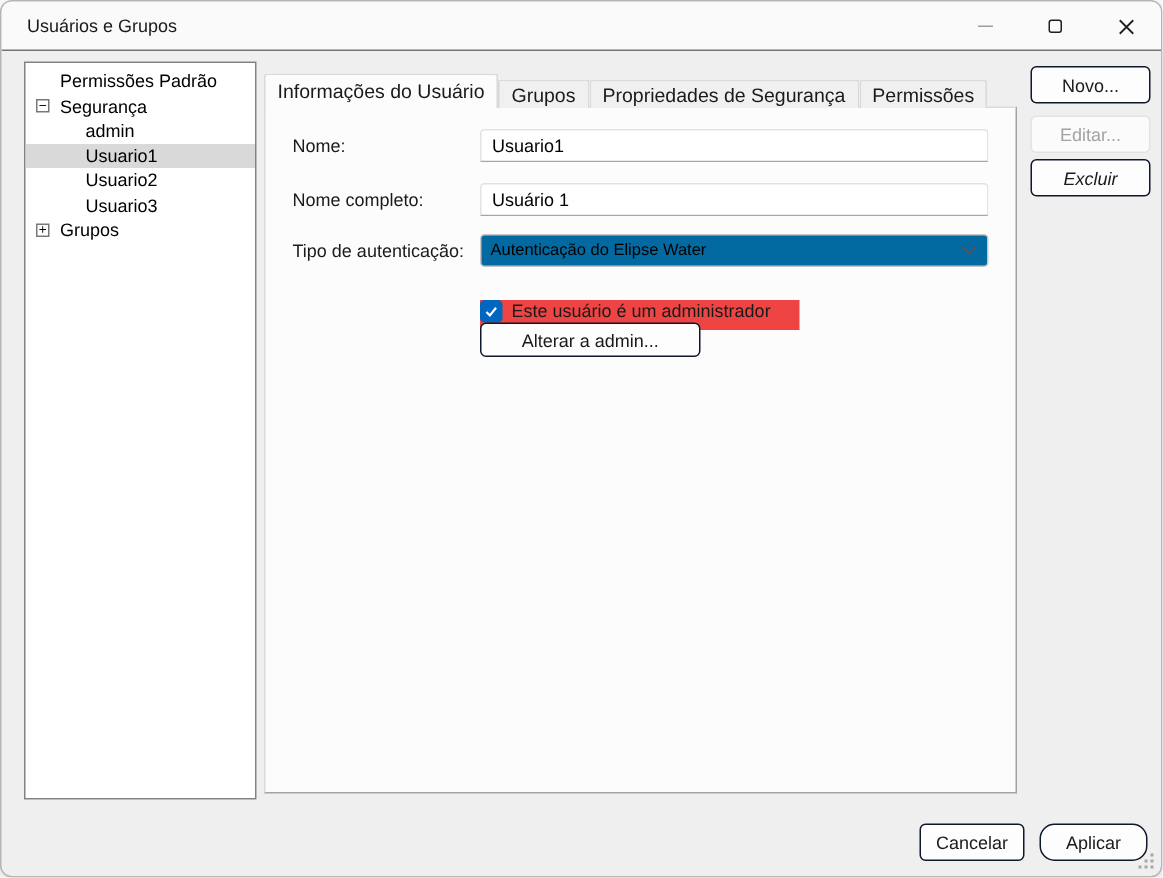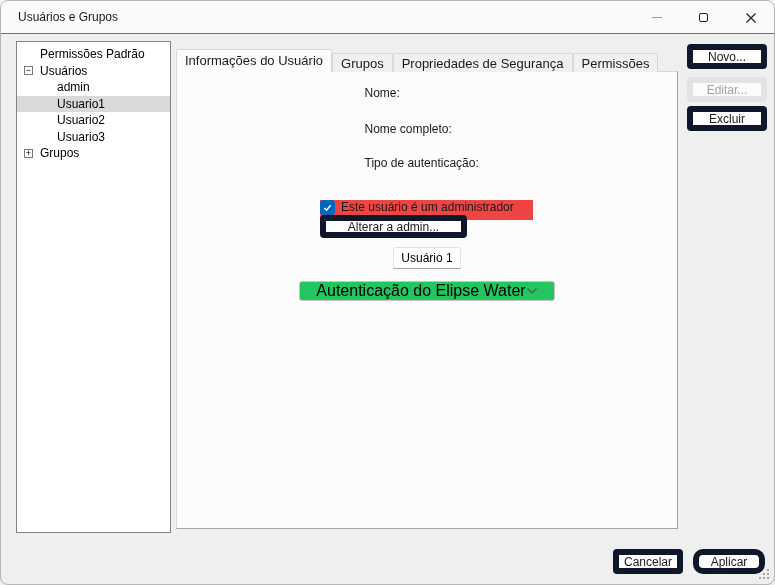--- a/index.html
+++ b/index.html
@@ -39,42 +39,42 @@
     display:inline-block;height:19px;line-height:19px;margin-top:3px;padding:0 8px;
     font-size:13px;color:#1a1a1a;background:#f0f0f0;border:1px solid #d9d9d9;border-bottom:none;
     border-radius:2px 2px 0 0;vertical-align:bottom;cursor:default;
   }
   .tab.active{height:23px;line-height:21px;margin-top:0;background:#fcfcfc;position:relative;z-index:3;}
   .tabpage{
     position:absolute;left:175px;top:70px;width:502px;height:458px;background:#fcfcfc;
     border:1px solid #d9d9d9;border-right-color:#a3a3a3;border-bottom-color:#a3a3a3;z-index:1;
   }
   
-  .frow{position:absolute;left:18px;right:18px;display:flex;align-items:center;flex-direction:column;}
+  .frow{position:absolute;left:18px;right:18px;display:flex;align-items:center;}
   .flabel{width:125px;font-size:12px;color:#1a1a1a;flex:0 0 125px;}
   .tinput{
     flex:1;height:22px;background:#ffffff;border:1px solid #e3e3e3;border-bottom:1px solid #a6a6a6;
     border-radius:3px 3px 1px 1px;font-size:12px;color:#000;padding:0 7px;outline:none;
   }
   .combo{
-    flex:1;height:22px;background:#22c55e;border:1px solid #c6c6c6;border-radius:3px;
-    display:flex;align-items:center;padding:0 16px;font-size:16px;color:#000;cursor:default;
+    flex:1;height:22px;background:#0369a1;border:1px solid #c6c6c6;border-radius:3px;
+    display:flex;align-items:center;padding:0 6px;font-size:11px;color:#000;cursor:default;
   }
   .combo .cval{flex:1;}
   .chk-row{
     position:absolute;left:143px;top:128px;height:20px;width:213px;background:#ef4444;
     display:flex;align-items:flex-start;cursor:default;
   }
   .chkbox{
     width:15px;height:15px;border-radius:3px;background:#0067c0;border:1px solid #0067c0;
     display:flex;align-items:center;justify-content:center;flex:0 0 15px;
   }
   .chk-lbl{margin-left:6px;font-size:12px;color:#1a1a1a;white-space:nowrap;}
   .btn{
-    background:#fdfdfd;border:6px solid #0f172a;border-radius:4px;font-size:12px;color:#1a1a1a;
+    background:#fdfdfd;border:1px solid #0f172a;border-radius:4px;font-size:12px;color:#1a1a1a;
     display:flex;align-items:center;justify-content:center;cursor:default;
   }
   .btn-senha{position:absolute;left:143px;top:143px;width:147px;height:23px;}
   
   .sbtn{position:absolute;left:686px;width:80px;height:25px;}
   .sbtn.disabled{background:#fbfbfb;border-color:#e3e3e3;color:#a3a3a3;}
   .fbtn{position:absolute;top:548px;height:25px;}
   .fbtn.default{border:1px solid #0067c0;box-shadow:0 0 0 1px #0067c0 inset;margin-top:36px;}
   
   .grip{position:absolute;right:5px;bottom:5px;width:13px;height:13px;}
@@ -101,21 +101,21 @@
       </div>
     </div>
   </div>
 
   <div class="tree">
     <div class="trow t-ind1">
       <span class="lbl">Permissões Padrão</span>
     </div>
     <div class="trow t-ind0">
       <span class="expander">−</span>
-      <span class="lbl">Usuários</span>
+      <span class="lbl">Segurança</span>
     </div>
     <div class="trow t-ind2">
       <span class="lbl">admin</span>
     </div>
     <div class="trow t-ind2 selected">
       <span class="lbl">Usuario1</span>
     </div>
     <div class="trow t-ind2">
       <span class="lbl">Usuario2</span>
     </div>
@@ -161,21 +161,21 @@
         </svg>
       </span>
       <span class="chk-lbl">Este usuário é um administrador</span>
     </div>
 
     <div class="btn btn-senha">Alterar a admin...</div>
   </div>
 
   <div class="btn sbtn" style="top:43px;">Novo...</div>
   <div class="btn sbtn disabled" style="top:76px;">Editar...</div>
-  <div class="btn sbtn" style="top:105px;">Excluir</div>
+  <div class="btn sbtn" style="top:105px;font-style:italic;">Excluir</div>
 
   <div class="btn fbtn default" style="left:527px;width:76px;">OK</div>
   <div class="btn fbtn" style="left:612px;width:70px;">Cancelar</div>
   <div class="btn fbtn" style="left:692px;width:72px;border-radius:10px;">Aplicar</div>
 
   <div class="grip">
     <i style="right:0;bottom:0;"></i>
     <i style="right:4px;bottom:0;"></i>
     <i style="right:8px;bottom:0;"></i>
     <i style="right:0;bottom:4px;"></i>

